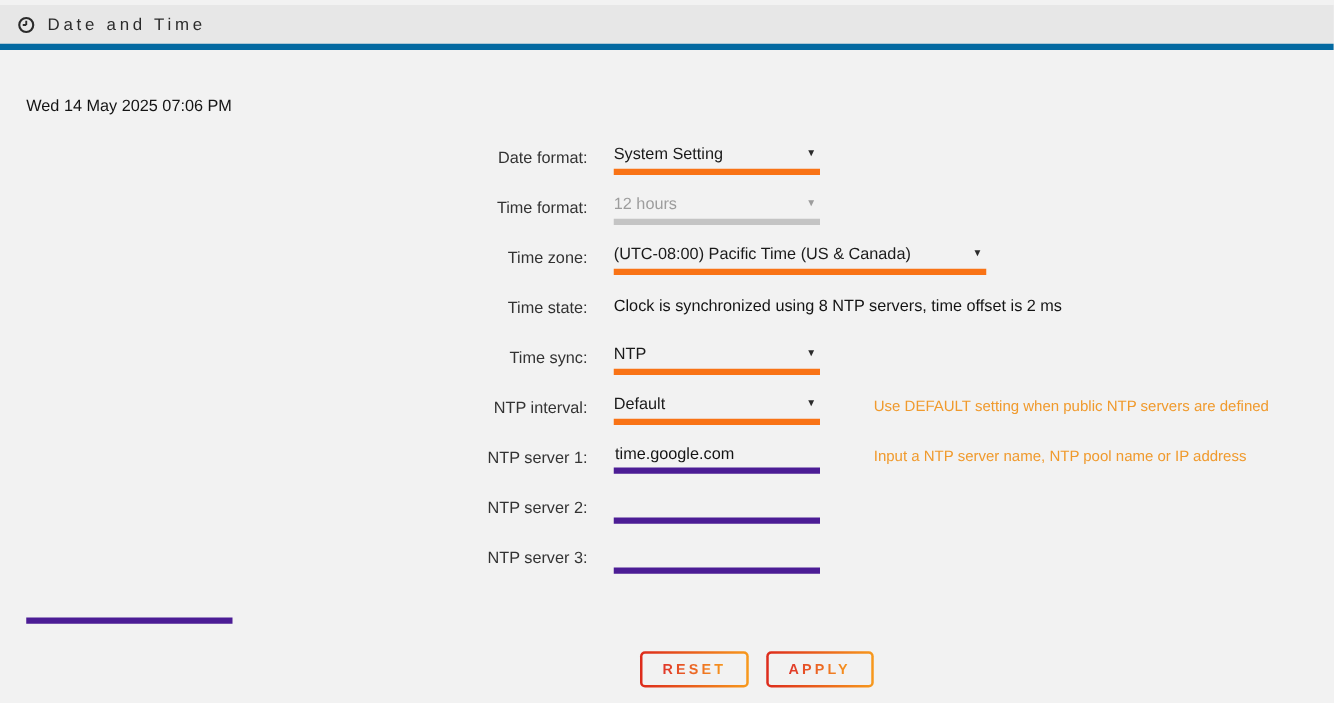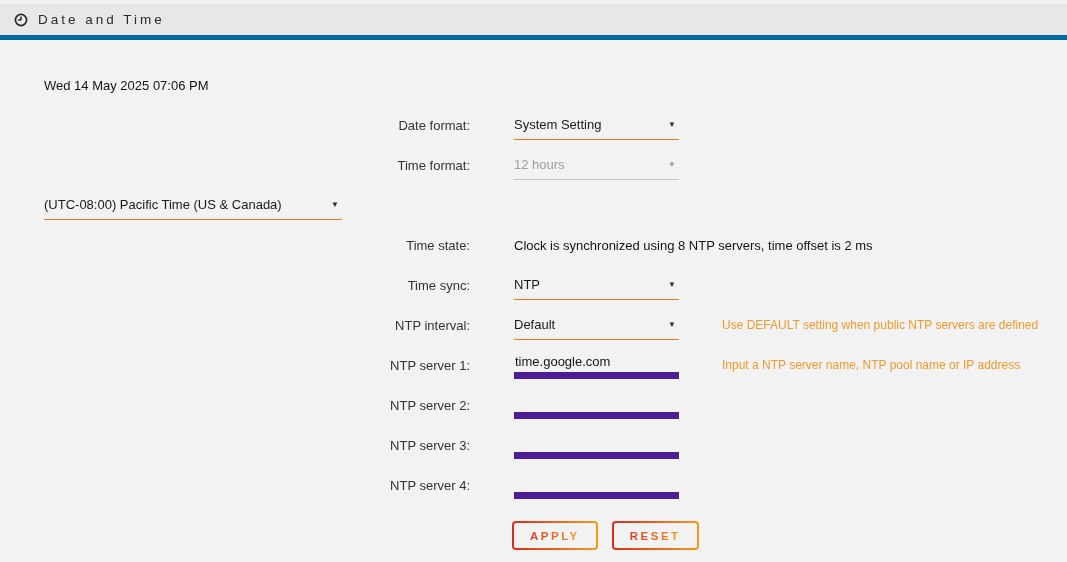--- a/index.html
+++ b/index.html
@@ -31,47 +31,47 @@
   
   .form { padding-top: 25px; }
   .row { display: flex; align-items: center; height: 40px; }
   .lbl {
     width: 470px;
     flex: none;
     text-align: right;
     font-size: 13px;
     color: #333333;
   }
-  .fld { margin-left: 44px; flex: none; }
+  .fld { margin-left: 21px; flex: none; }
 
   .static-value { font-size: 13px; color: #141414; }
 
   
   .select {
     width: 165px;
     height: 29px;
-    border-bottom: 1px solid #f97316;
+    border-bottom: 5px solid #f97316;
     display: flex;
     align-items: center;
     justify-content: space-between;
     cursor: pointer;
     background: transparent;
   }
   .select .val { font-size: 13px; color: #1a1a1a; white-space: nowrap; }
   .select .caret { font-size: 8px; color: #2b2b2b; margin-right: 3px; line-height: 1; }
   .select.wide { width: 298px; }
   .select.disabled { border-bottom-color: #c4c4c4; cursor: default; }
   .select.disabled .val, .select.disabled .caret { color: #9d9d9d; }
 
   
   .text-input {
     width: 165px;
     height: 28px;
     border: none;
-    border-bottom: 7px solid #4c1d95;
+    border-bottom: 5px solid #4c1d95;
     background: transparent;
     font-size: 13px;
     color: #141414;
     padding: 0 1px;
     font-family: inherit;
     outline: none;
     border-radius: 0;
   }
 
   
@@ -146,20 +146,21 @@
     <div class="lbl">Time format:</div>
     <div class="fld">
       <div class="select disabled">
         <span class="val">12 hours</span>
         <span class="caret">▼</span>
       </div>
     </div>
   </div>
 
   <div class="row">
+    <div class="lbl">Time zone:</div>
     <div class="fld">
       <div class="select wide">
         <span class="val">(UTC-08:00) Pacific Time (US &amp; Canada)</span>
         <span class="caret">▼</span>
       </div>
     </div>
   </div>
 
   <div class="row">
     <div class="lbl">Time state:</div>
@@ -203,28 +204,27 @@
   </div>
 
   <div class="row">
     <div class="lbl">NTP server 3:</div>
     <div class="fld">
       <input type="text" class="text-input" value="" style="">
     </div>
   </div>
 
   <div class="row">
-    <div class="lbl">NTP server 4:</div>
     <div class="fld">
       <input type="text" class="text-input" value="" style="">
     </div>
   </div>
 
   <div class="btn-row">
     <div class="btn">
+      <span class="btn-inner"><span class="txt">RESET</span></span>
+    </div>
+    <div class="btn">
       <span class="btn-inner"><span class="txt">APPLY</span></span>
     </div>
-    <div class="btn">
-      <span class="btn-inner"><span class="txt">RESET</span></span>
-    </div>
   </div>
 
 </div>
 
 </body></html>

